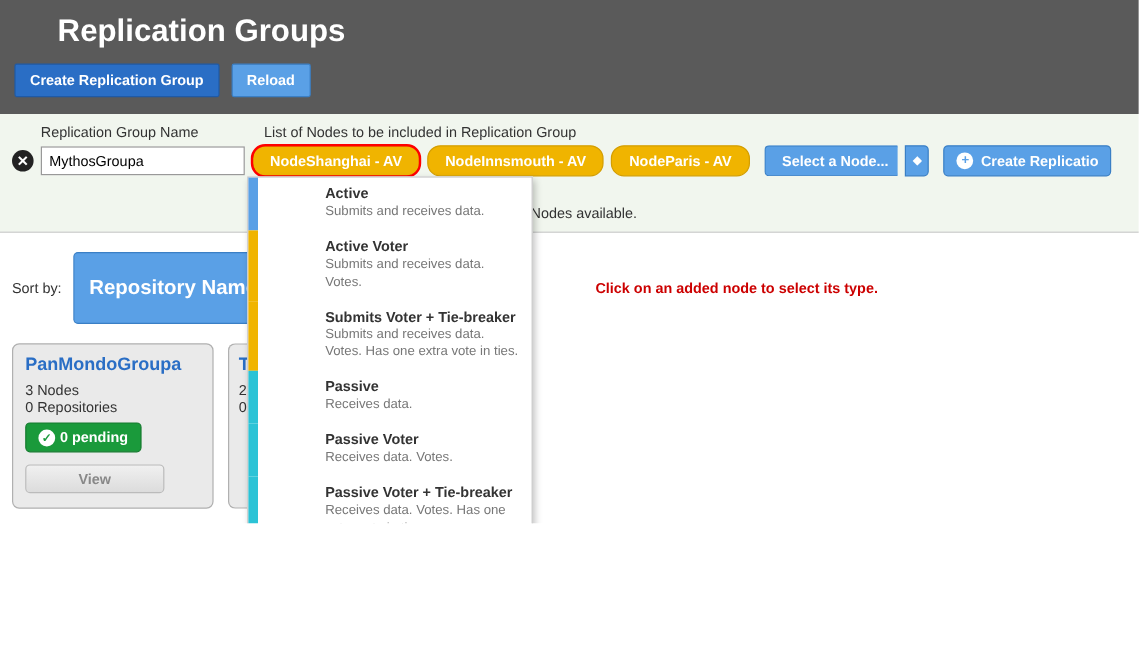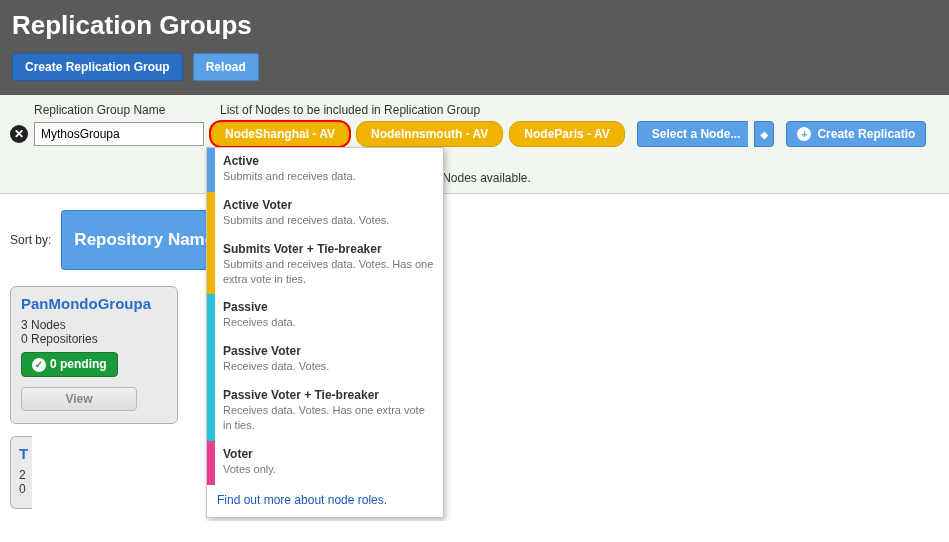--- a/index.html
+++ b/index.html
@@ -1,18 +1,18 @@
 <!DOCTYPE html>
 <html><head>
 <meta charset="utf-8">
 <style>
   * { box-sizing: border-box; margin: 0; padding: 0; }
   body { font-family: Verdana, Arial, sans-serif; font-size: 12px; color: #333; background: #fff; width: 949px; }
   .header-bar { background: #5a5a5a; padding: 10px 12px 14px; }
-  .page-title { color: #fff; font-size: 26px; font-weight: bold; margin-bottom: 12px; }
+  .page-title { color: #fff; font-size: 26px; font-weight: bold; margin-bottom: 12px; margin-left: 36px; }
   .btn { display: inline-block; border: 1px solid; padding: 6px 12px; font-size: 12px; font-weight: bold; cursor: pointer; border-radius: 2px; text-align: center; }
   .btn-blue-dark { background: #2a6ec5; color: #fff; border-color: #1f5aa6; }
   .btn-blue-light { background: #5aa0e6; color: #fff; border-color: #3a7fc5; }
   .btn-green { background: #1a9a3b; color: #fff; border-color: #147a2e; border-radius: 4px; padding: 4px 10px; }
   .btn-grey { background: linear-gradient(#f0f0f0,#dcdcdc); color: #888; border-color: #bbb; width: 116px; padding: 4px 0; border-radius: 4px; }
   .header-btns { display: flex; gap: 10px; }
   .form-row { background: #f1f6ee; border-bottom: 1px solid #ccc; padding: 8px 10px 6px; position: relative; }
   .labels-row { display: flex; gap: 10px; font-size: 12px; color: #333; margin-bottom: 4px; }
   .label-name { width: 176px; margin-left: 24px; }
   .input-row { display: flex; align-items: center; gap: 6px; }
@@ -22,33 +22,33 @@
   .node-yellow { background: #f0b400; border-color: #d49e00; }
   .node-selected { outline: 2px solid #ff0000; outline-offset: -1px; }
   .select-node { background: #5aa0e6; border-color: #3a7fc5; color: #fff; padding-right: 8px; }
   .select-wrapper { display: inline-flex; }
   .select-split { background: #5aa0e6; border: 1px solid #3a7fc5; width: 20px; height: 26px; border-radius: 0 4px 4px 0; color: #fff; display: inline-flex; align-items: center; justify-content: center; font-size: 10px; margin-right: 6px; cursor: pointer; }
   .select-left { border-radius: 4px 0 0 4px; border-right: none; }
   .create-rep { background: #5aa0e6; border: 1px solid #3a7fc5; color: #fff; height: 26px; padding: 0 10px; border-radius: 4px; display: inline-flex; align-items: center; gap: 6px; font-weight: bold; cursor: pointer; }
   .info-text { margin-left: 210px; margin-top: 4px; font-size: 12px; line-height: 1.5; color: #333; }
   .info-text b { font-weight: bold; }
   .dropdown { position: absolute; top: 52px; left: 206px; width: 238px; background: #fff; border: 1px solid #c6c6c6; box-shadow: 2px 3px 6px rgba(0,0,0,0.25); z-index: 100; }
-  .dd-item { display: flex; border-bottom: 0px solid #eee; cursor: pointer; }
+  .dd-item { display: flex; border-bottom: 0px solid #eee; cursor: pointer; gap: 48px; }
   .dd-swatch { width: 8px; }
   .dd-text { flex: 1; padding: 6px 8px 8px; }
   .dd-title { font-weight: bold; color: #333; font-size: 12px; }
   .dd-sub { color: #777; font-size: 11px; line-height: 1.35; margin-top: 1px; }
   .dd-link { display: block; padding: 8px 10px 10px; color: #1a5ab8; font-size: 12px; text-decoration: none; }
   .sort-row { padding: 16px 10px 4px; display: flex; align-items: center; gap: 10px; }
   .sort-label { font-size: 12px; }
   .sort-btn-wrap { display: inline-flex; }
   .sort-btn { background: #5aa0e6; border: 1px solid #3a7fc5; color: #fff; padding: 19px 12px; font-size: 17px; font-weight: bold; border-radius: 4px 0 0 4px; border-right: none; cursor: pointer; text-align: right; }
   .sort-split { background: #5aa0e6; border: 1px solid #3a7fc5; color: #fff; width: 20px; display: inline-flex; align-items: center; justify-content: center; border-radius: 0 4px 4px 0; font-size: 10px; cursor: pointer; }
   .hint-red { color: #cc0000; font-weight: bold; font-size: 12px; margin-left: 240px; }
-  .cards-row { display: flex; gap: 12px; padding: 12px 10px; flex-direction: column; }
+  .cards-row { display: flex; gap: 12px; padding: 12px 10px; }
   .card { width: 168px; border: 1px solid #b0b0b0; border-radius: 6px; background: #eaeaea; padding: 8px 10px 12px; }
   .card-title { color: #2a6ec5; font-size: 15px; font-weight: bold; margin-bottom: 6px; }
   .card-line { font-size: 12px; color: #333; }
   .card-spacer { height: 6px; }
   .pending-badge { margin-top: 6px; margin-bottom: 10px; }
   .check-circle { display: inline-flex; width: 14px; height: 14px; border-radius: 50%; background: #fff; color: #1a9a3b; align-items: center; justify-content: center; font-size: 10px; font-weight: bold; margin-right: 4px; }
   .card-clipped { width: 22px; overflow: hidden; border-left: 1px solid #b0b0b0; border-top: 1px solid #b0b0b0; border-bottom: 1px solid #b0b0b0; border-radius: 6px 0 0 6px; background: #eaeaea; padding: 8px 0 12px 8px; }
   .clipped-title { color: #2a6ec5; font-size: 15px; font-weight: bold; }
 </style>
 </head>
@@ -143,20 +143,21 @@
       <a class="dd-link" href="#">Find out more about node roles.</a>
     </div>
 </div>
 
 <div class="sort-row">
   <span class="sort-label">Sort by:</span>
   <span class="sort-btn-wrap">
     <span class="sort-btn">Repository Name</span>
     <span class="sort-split">◆</span>
   </span>
+  <span class="hint-red">Click on an added node to select its type.</span>
 </div>
 
 <div class="cards-row">
   <div class="card">
     <div class="card-title">PanMondoGroupa</div>
     <div class="card-line">3 Nodes</div>
     <div class="card-line">0 Repositories</div>
     <div class="pending-badge">
       <span class="btn btn-green">
         <span class="check-circle">✓</span><span>0 pending</span>

